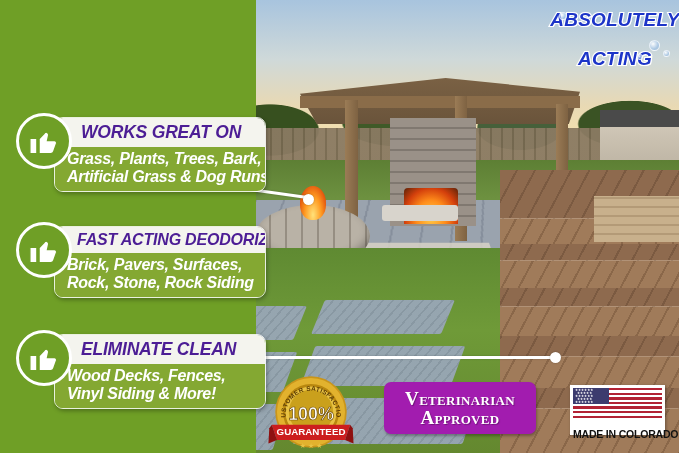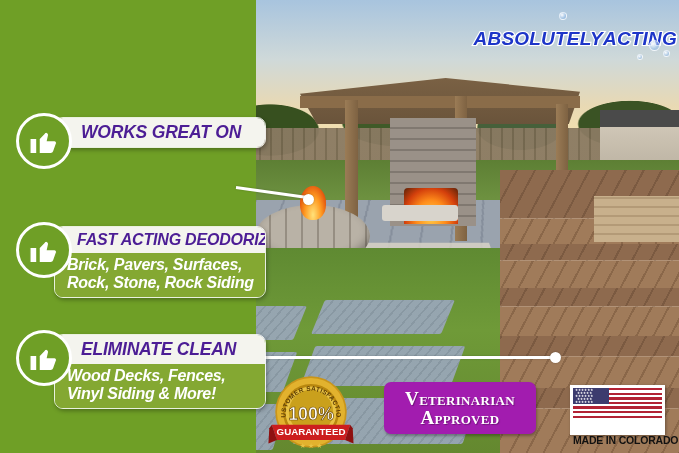--- a/index.html
+++ b/index.html
@@ -144,21 +144,21 @@
     letter-spacing:-.3px; white-space:nowrap; line-height:1.05;
   }
   .headline .l2 {
     font-size:24px; font-weight:bold; font-style:italic; color:#7aa62a;
     letter-spacing:-.2px; white-space:nowrap; line-height:1.1; margin-top:2px;
   }
 
   
   .logo {
     position:absolute; left:553px; top:10px; width:124px; height:58px;
-    display:flex; align-items:center; justify-content:flex-end;
+    display:flex; flex-direction:column; align-items:center; justify-content:space-between;
   }
   .logo span {
     font-size:19px; font-weight:bold; font-style:italic; color:#1d35c8;
     letter-spacing:.2px; line-height:1.02;
     -webkit-text-stroke:2.2px #ffffff;
     paint-order:stroke fill;
     text-shadow:0 0 2px #fff, 1px 1px 0 #fff;
   }
   .logo .c { font-size:19px; }
   .bubble {
@@ -224,21 +224,21 @@
     background:#ffffff; z-index:5; padding:3px;
     box-shadow:1px 1px 3px rgba(0,0,0,.35);
   }
   .flag { position:relative; width:89px; height:30px; overflow:hidden; }
   .stripes { position:absolute; inset:0;
     background:repeating-linear-gradient(180deg,#b22234 0px,#b22234 2.31px,#ffffff 2.31px,#ffffff 4.62px); }
   .canton { position:absolute; left:0; top:0; width:35.6px; height:16.2px; background:#3c3b6e; }
   .canton .st { position:absolute; color:#fff; font-size:3.4px; line-height:3.4px; }
   .made-txt {
     text-align:center; font-size:10.5px; font-weight:bold; color:#111;
-    letter-spacing:-.2px; margin-top:16px; white-space:nowrap;
+    letter-spacing:-.2px; margin-top:10px; white-space:nowrap;
   }
 </style>
 </head>
 <body>
 
 <div id="ad">
 
   <div class="photo">
     <div class="sky"></div>
     <div class="treeline"></div>
@@ -300,20 +300,24 @@
   </div>
 
   <div class="callout" style="left:16px;top:113px;">
     <div class="thumb-wrap">
       <svg viewBox="0 0 24 24" aria-hidden="true">
         <path fill="#ffffff" stroke="#6f9f26" stroke-width="1" d="M2 10h5v11H2zM8.5 21h8.2c1 0 1.9-.6 2.2-1.6l2-5.7c.3-1-.4-2-1.5-2h-4.9l.8-3.6c.2-1-.3-2-1.2-2.3-.7-.2-1.5.1-1.9.7L8.5 10.4z"></path>
       </svg>
     </div>
     <div class="co-box">
       <div class="co-title">WORKS GREAT ON</div>
+      <div class="co-sub">
+        <div>Grass, Plants, Trees, Bark,</div>
+        <div>Artificial Grass &amp; Dog Runs</div>
+      </div>
     </div>
   </div>
 
   <div class="callout" style="left:16px;top:222px;">
     <div class="thumb-wrap">
       <svg viewBox="0 0 24 24" aria-hidden="true">
         <path fill="#ffffff" stroke="#6f9f26" stroke-width="1" d="M2 10h5v11H2zM8.5 21h8.2c1 0 1.9-.6 2.2-1.6l2-5.7c.3-1-.4-2-1.5-2h-4.9l.8-3.6c.2-1-.3-2-1.2-2.3-.7-.2-1.5.1-1.9.7L8.5 10.4z"></path>
       </svg>
     </div>
     <div class="co-box">

